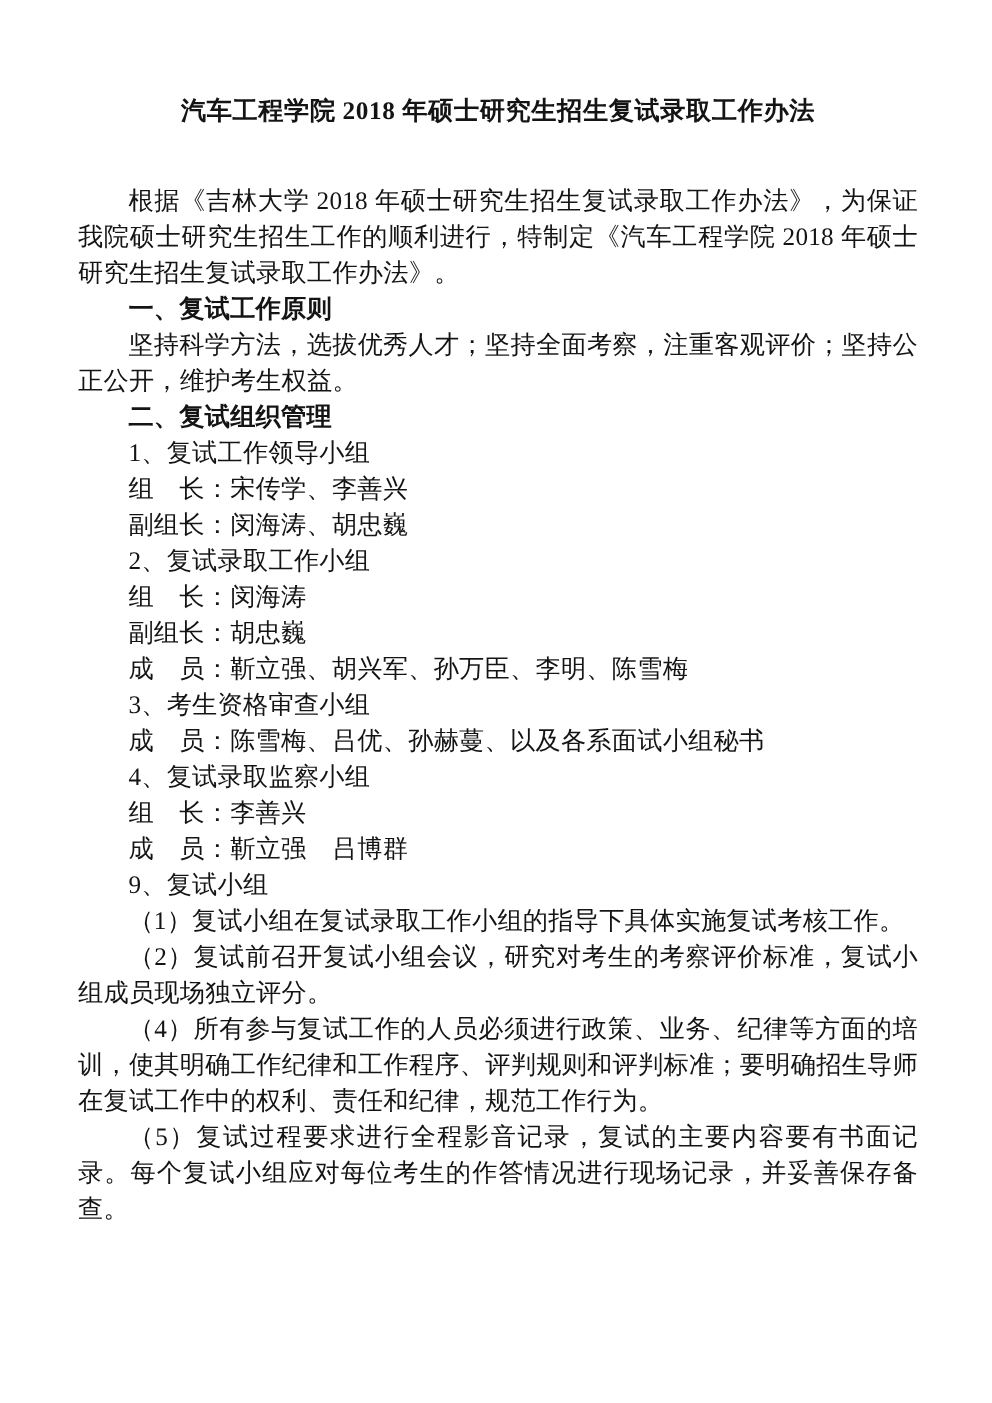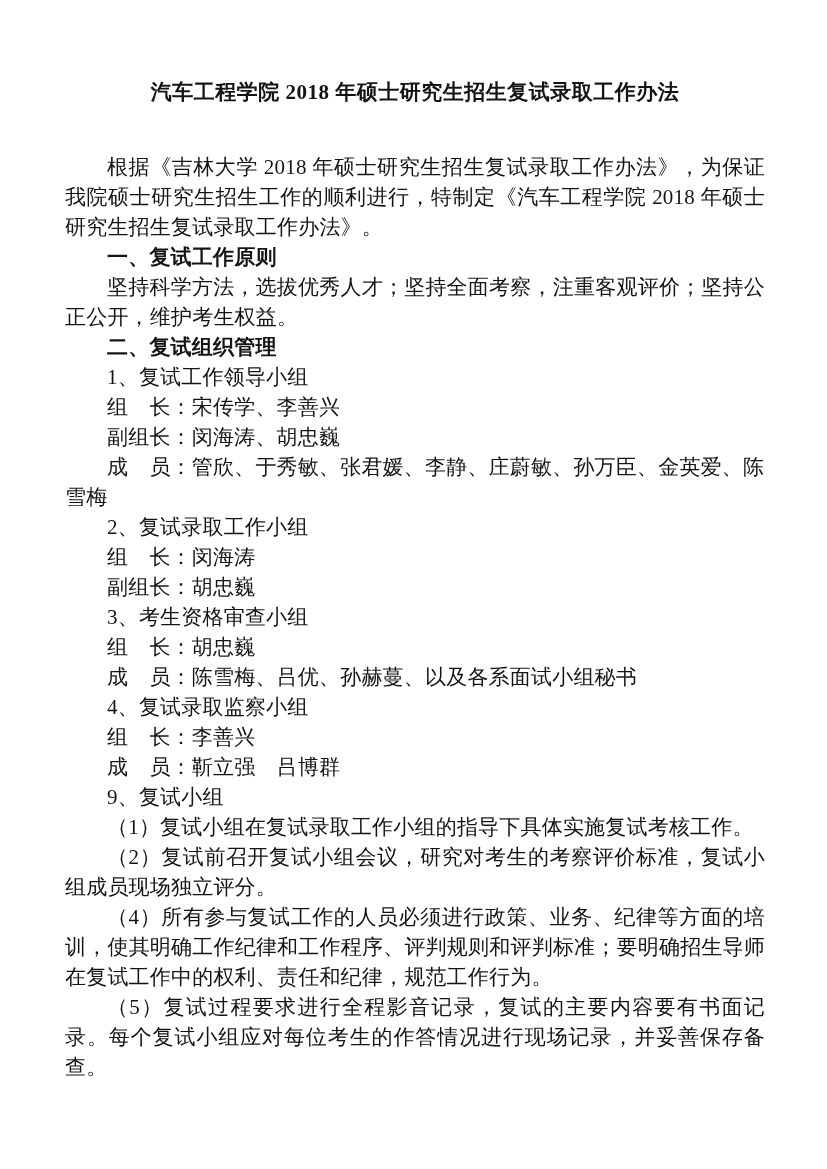--- a/index.html
+++ b/index.html
@@ -52,28 +52,27 @@
 
   <p class="heading">一、复试工作原则</p>
 
   <p class="para">坚持科学方法，选拔优秀人才；坚持全面考察，注重客观评价；坚持公正公开，维护考生权益。</p>
 
   <p class="heading">二、复试组织管理</p>
 
   <p class="line-item">1、复试工作领导小组</p>
   <p class="line-item">组　长：宋传学、李善兴</p>
   <p class="line-item">副组长：闵海涛、胡忠巍</p>
-  <p class="line-item">成　员：管欣、于秀敏、张君媛、李静、庄蔚敏、孙万臣、金英爱、陈雪梅</p>
 
   <p class="line-item">2、复试录取工作小组</p>
   <p class="line-item">组　长：闵海涛</p>
   <p class="line-item">副组长：胡忠巍</p>
+  <p class="line-item">成　员：靳立强、胡兴军、孙万臣、李明、陈雪梅</p>
 
   <p class="line-item">3、考生资格审查小组</p>
-  <p class="line-item">组　长：胡忠巍</p>
   <p class="line-item">成　员：陈雪梅、吕优、孙赫蔓、以及各系面试小组秘书</p>
 
   <p class="line-item">4、复试录取监察小组</p>
   <p class="line-item">组　长：李善兴</p>
   <p class="line-item">成　员：靳立强　吕博群</p>
 
   <p class="line-item">9、复试小组</p>
 
   <p class="para">（1）复试小组在复试录取工作小组的指导下具体实施复试考核工作。</p>
   <p class="para">（2）复试前召开复试小组会议，研究对考生的考察评价标准，复试小组成员现场独立评分。</p>

